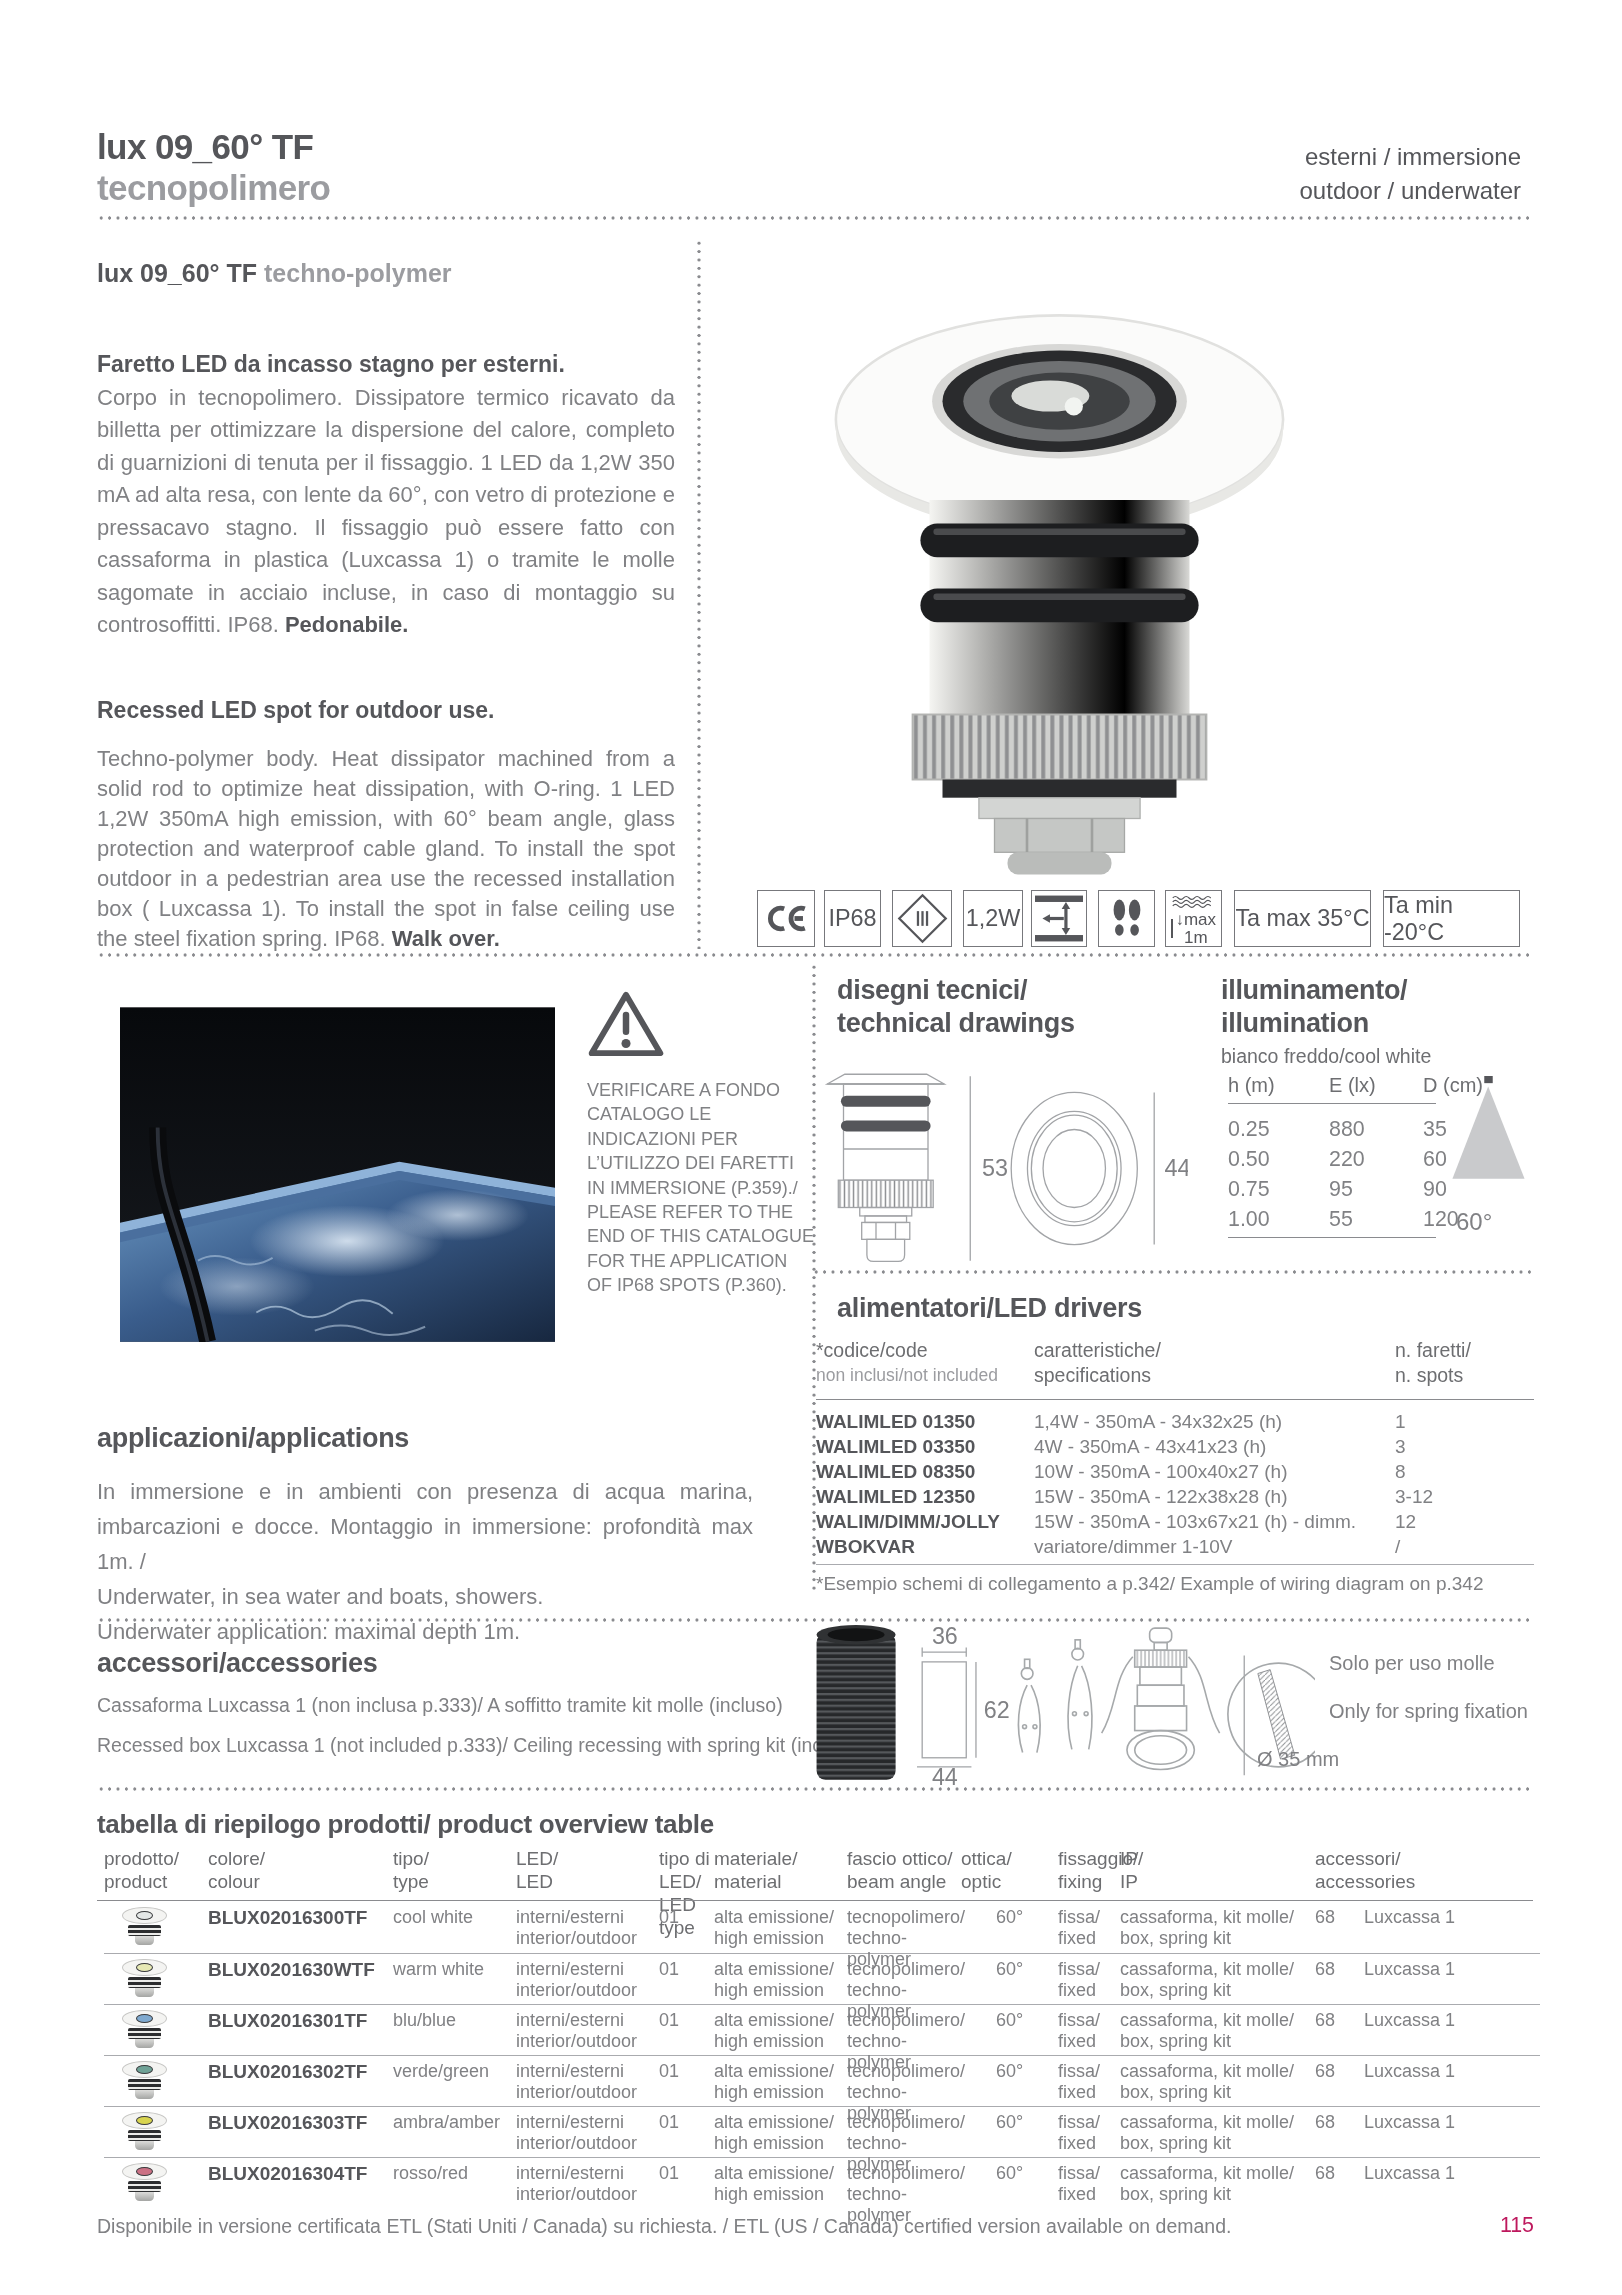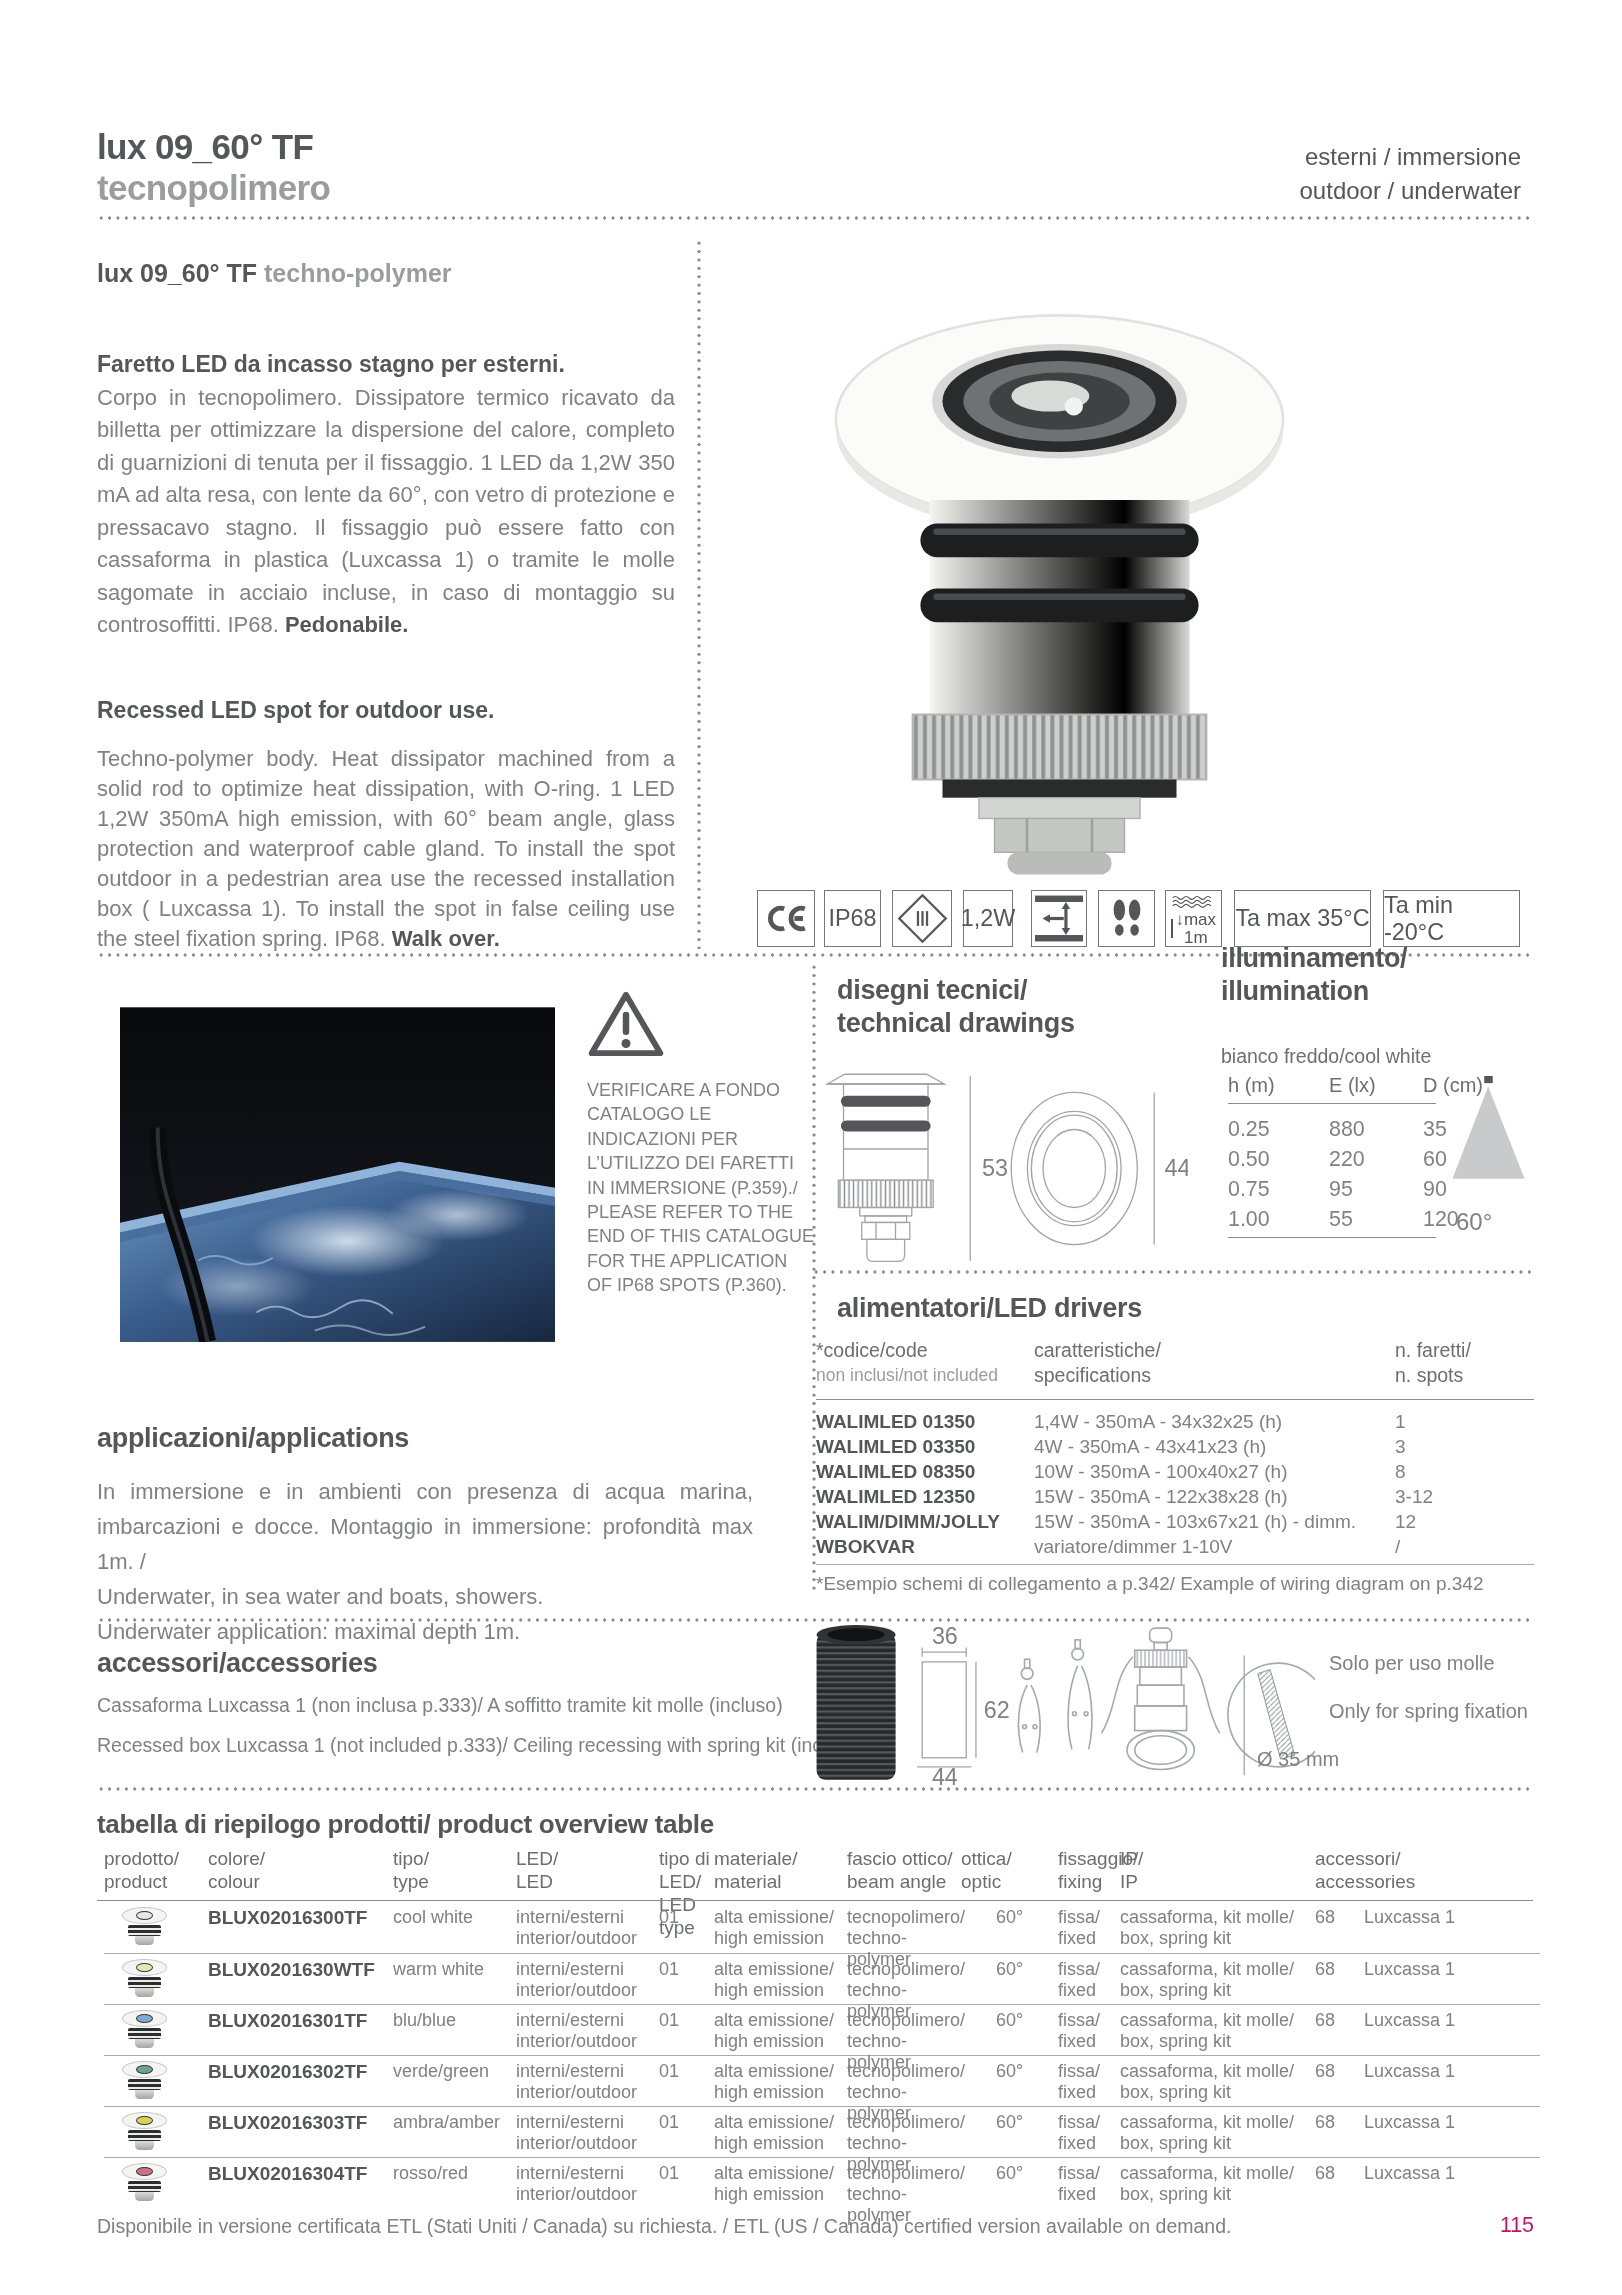--- a/index.html
+++ b/index.html
@@ -148,21 +148,21 @@
     <span class="txt">IP68</span>
   </div>
   <div class="badge" style="left:892px;width:60px;">
     <svg width="51" height="51" viewBox="0 0 90 90">
       <polygon points="45,4 86,45 45,86 4,45" fill="none" stroke="#55565a" stroke-width="4"></polygon>
       <line x1="37" y1="32" x2="37" y2="58" stroke="#55565a" stroke-width="4"></line>
       <line x1="45" y1="32" x2="45" y2="58" stroke="#55565a" stroke-width="4"></line>
       <line x1="53" y1="32" x2="53" y2="58" stroke="#55565a" stroke-width="4"></line>
     </svg>
   </div>
-  <div class="badge" style="left:963px;width:50px;">
+  <div class="badge" style="left:963px;width:60px;">
     <span class="txt">1,2W</span>
   </div>
   <div class="badge" style="left:1031px;width:56px;">
     <svg width="48" height="51" viewBox="0 0 90 90">
       <rect x="0" y="2" width="90" height="12" fill="#55565a"></rect>
       <rect x="0" y="76" width="90" height="12" fill="#55565a"></rect>
       <line x1="58" y1="24" x2="58" y2="66" stroke="#55565a" stroke-width="6"></line>
       <polygon points="58,14 50,27 66,27" fill="#55565a"></polygon>
       <polygon points="58,76 50,63 66,63" fill="#55565a"></polygon>
       <line x1="54" y1="45" x2="26" y2="45" stroke="#55565a" stroke-width="6"></line>
@@ -275,21 +275,21 @@
       <ellipse cx="385" cy="150" rx="97" ry="117"></ellipse>
       <ellipse cx="385" cy="150" rx="72" ry="88"></ellipse>
       <ellipse cx="385" cy="150" rx="66" ry="82"></ellipse>
       <ellipse cx="385" cy="150" rx="48" ry="60"></ellipse>
     </g>
 
     <line x1="508" y1="33" x2="508" y2="267" stroke="#a2a4a7" stroke-width="2"></line>
     <text class="dim-label" x="524" y="162">44</text>
   </svg>
 
-  <div class="abs sec-title" style="left:1221px;top:942px;">
+  <div class="abs sec-title" style="left:1221px;top:974px;">
     <div>illuminamento/</div>
     <div>illumination</div>
   </div>
   <div class="abs" style="left:1221px;top:1045px;font-size:19.5px;color:#6d6e71;">bianco freddo/cool white</div>
   <div class="abs ill-grid hdr" style="left:1228px;top:1074px;">
     <span>h (m)</span>
     <span>E (lx)</span>
     <span>D (cm)</span>
   </div>
   <div class="abs rule" style="left:1228px;top:1103px;width:208px;"></div>

